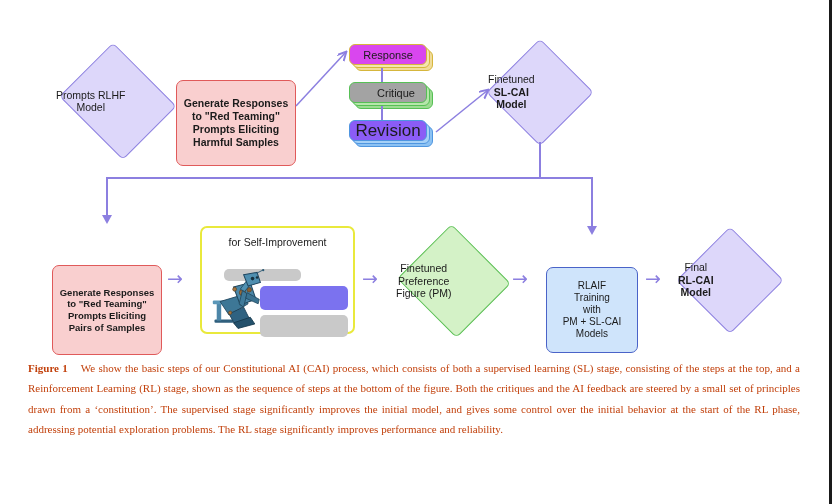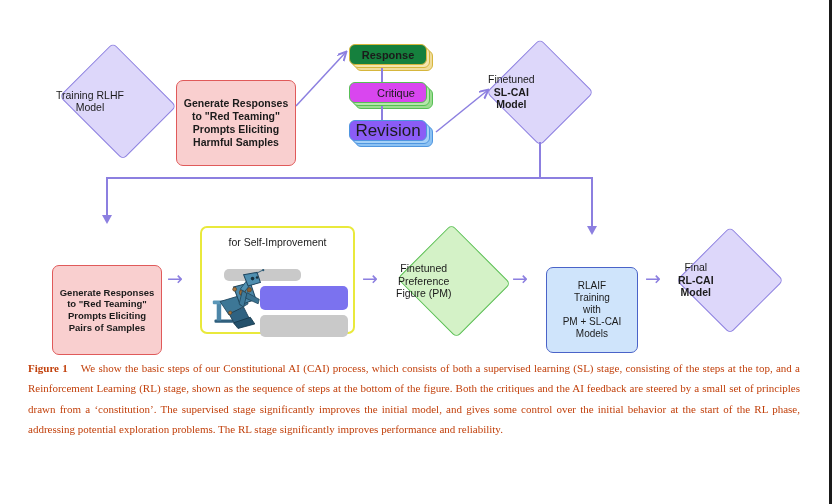--- a/index.html
+++ b/index.html
@@ -122,21 +122,21 @@
 </head>
 <body>
 
 <div id="page">
 
   <div id="figure">
 
     <div class="node diamond" style="left:56px; top:49px; width:124px; height:104px; font-size:10.5px;">
       <div class="dia-bg"></div>
       <div class="dia-label">
-        <div>Training RLHF</div>
+        <div>Prompts RLHF</div>
         <div>Model</div>
       </div>
     </div>
 
     <div class="thin-arrow" style="left:182px; top:91px;">→</div>
 
     <div class="node rect" style="left:176px; top:49px; width:120px; height:86px; font-size:10.5px;
                 background:#f9cfcf; border:1.8px solid #e05a5a;">
       <div style="font-weight:600;">
         <div>Generate Responses</div>
@@ -151,32 +151,32 @@
         <marker id="mk1" markerWidth="7" markerHeight="7" refX="5.6" refY="3" orient="auto">
           <path d="M0,0 L6,3 L0,6" fill="none" stroke="#8c7fe0" stroke-width="1.3"></path>
         </marker>
       </defs>
       <line x1="2" y1="62" x2="52" y2="8" stroke="#8c7fe0" stroke-width="1.5" marker-end="url(#mk1)"></line>
     </svg>
 
     <div class="stack" style="left:349px; top:44px; width:78px; height:21px;">
       <div class="sheet" style="transform:translate(6px,6px); background:#f0dc9a; border:1.5px solid #d6b63c;"></div>
       <div class="sheet" style="transform:translate(3px,3px); background:#f5e5ae; border:1.5px solid #d6b63c;"></div>
-      <div class="front" style="background:#15803d; border:1.5px solid #d6b63c; font-size:11px;font-weight:bold;">
+      <div class="front" style="background:#d946ef; border:1.5px solid #d6b63c; font-size:11px;">
         <span>Response</span>
       </div>
     </div>
 
     <div class="vline" style="left:381px; top:68px; height:15px;"></div>
     <div class="arrowhead ah-down" style="left:377px; top:82px;"></div>
 
     <div class="stack" style="left:349px; top:82px; width:78px; height:21px;">
       <div class="sheet" style="transform:translate(6px,6px); background:#9ddc92; border:1.5px solid #56c055;"></div>
       <div class="sheet" style="transform:translate(3px,3px); background:#b6e6ab; border:1.5px solid #56c055;"></div>
-      <div class="front" style="background:#d946ef; border:1.5px solid #56c055; font-size:11px;padding-left:16px;">
+      <div class="front" style="background:#a3a3a3; border:1.5px solid #56c055; font-size:11px;padding-left:16px;">
         <span>Critique</span>
       </div>
     </div>
 
     <div class="vline" style="left:381px; top:106px; height:15px;"></div>
     <div class="arrowhead ah-down" style="left:377px; top:120px;"></div>
 
     <div class="stack" style="left:349px; top:120px; width:78px; height:21px;">
       <div class="sheet" style="transform:translate(6px,6px); background:#8cc2f3; border:1.5px solid #4f96e0;"></div>
       <div class="sheet" style="transform:translate(3px,3px); background:#a6d1f7; border:1.5px solid #4f96e0;"></div>

